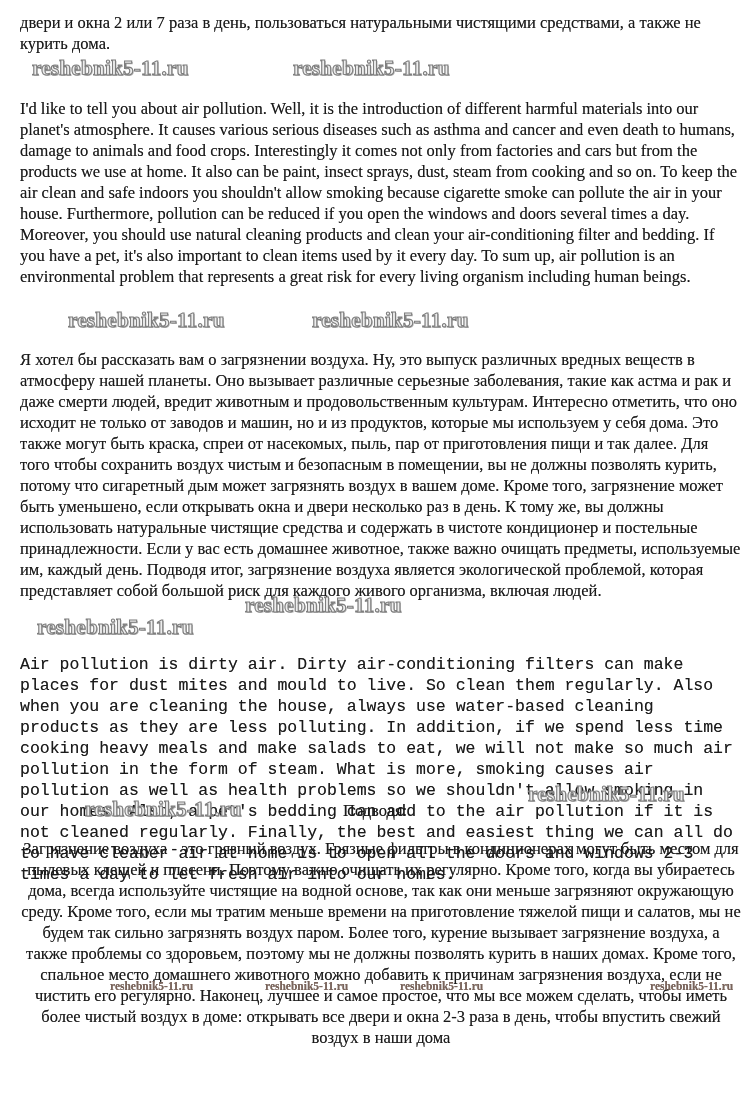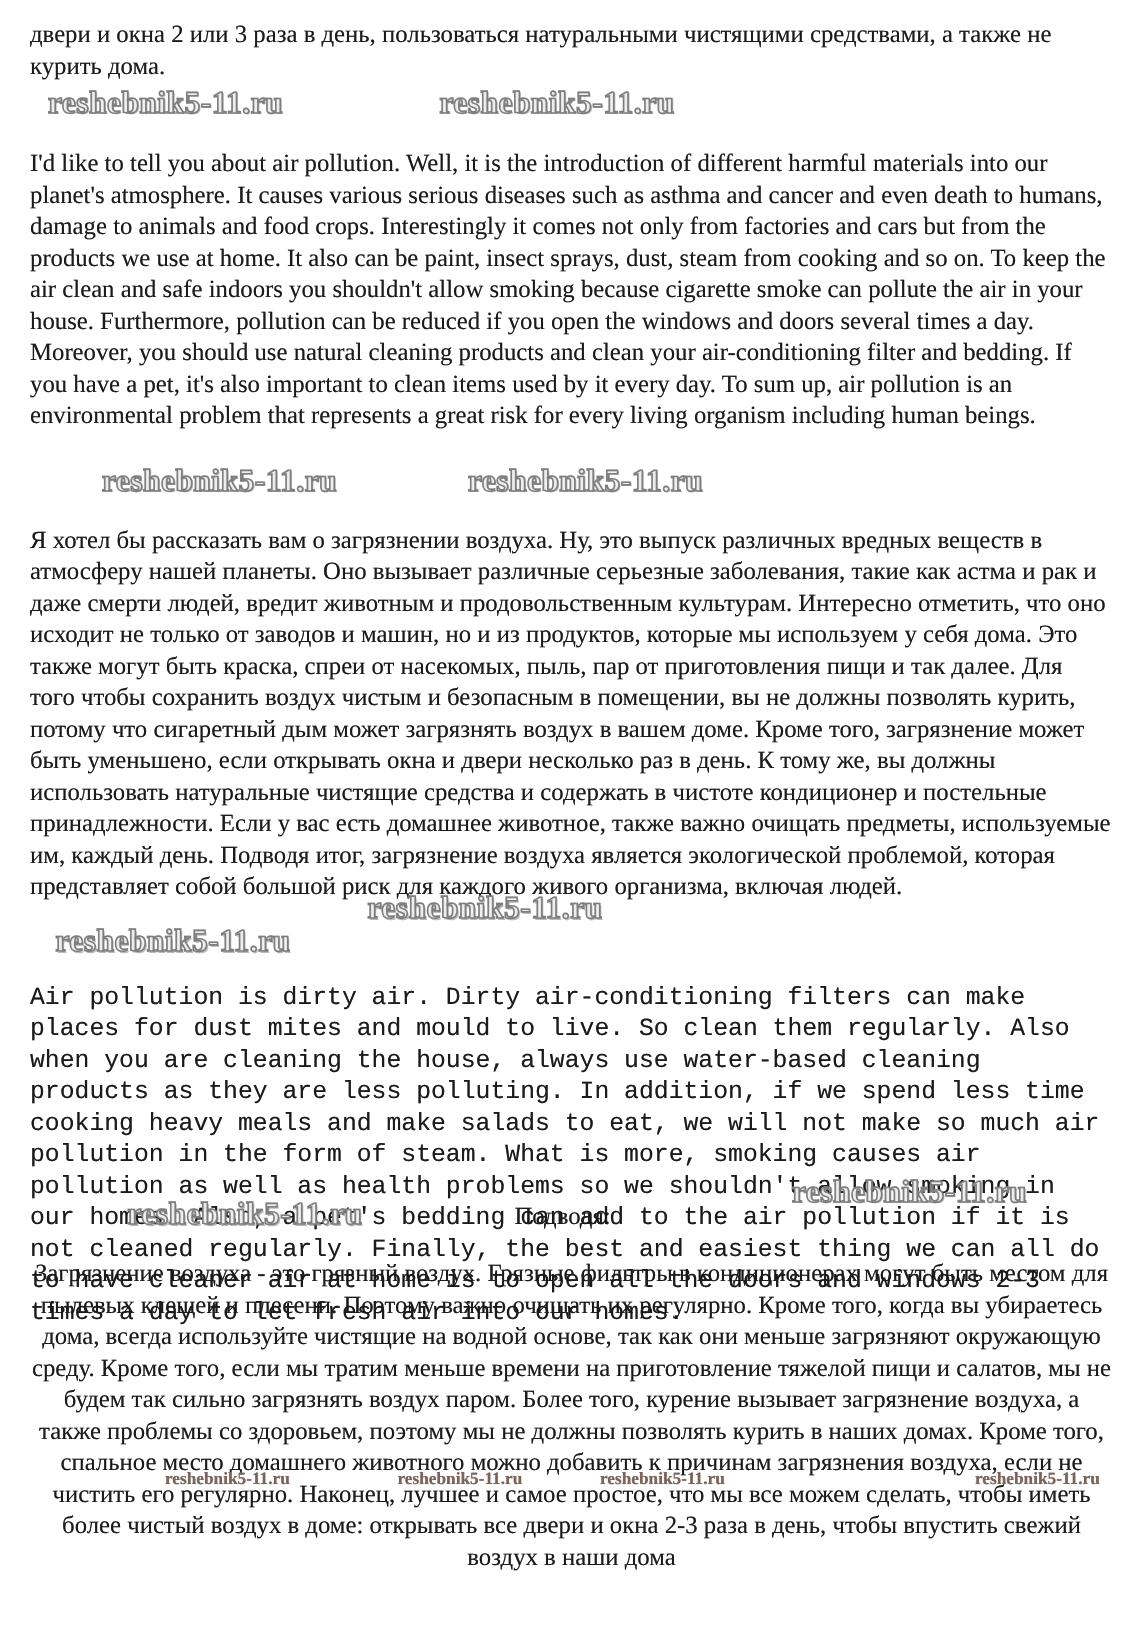--- a/index.html
+++ b/index.html
@@ -63,21 +63,21 @@
     color: #1b1b1b;
     text-shadow: 0 0 0.4px rgba(20,20,20,0.55);
     white-space: nowrap;
   }
 </style>
 </head>
 <body>
 
 <div id="page">
 
-  <div class="para p-intro">двери и окна 2 или 3 раза в день, пользоваться натуральными чистящими средствами, а также не курить дома.</div>
+  <div class="para p-intro">двери и окна 2 или 7 раза в день, пользоваться натуральными чистящими средствами, а также не курить дома.</div>
 
   <div class="para p-essayen">I'd like to tell you about air pollution. Well, it is the introduction of different harmful materials into our planet's atmosphere. It causes various serious diseases such as asthma and cancer and even death to humans, damage to animals and food crops. Interestingly it comes not only from factories and cars but from the products we use at home. It also can be paint, insect sprays, dust, steam from cooking and so on. To keep the air clean and safe indoors you shouldn't allow smoking because cigarette smoke can pollute the air in your house. Furthermore, pollution can be reduced if you open the windows and doors several times a day. Moreover, you should use natural cleaning products and clean your air-conditioning filter and bedding. If you have a pet, it's also important to clean items used by it every day. To sum up, air pollution is an environmental problem that represents a great risk for every living organism including human beings.</div>
 
   <div class="para p-essayru">Я хотел бы рассказать вам о загрязнении воздуха. Ну, это выпуск различных вредных веществ в атмосферу нашей планеты. Оно вызывает различные серьезные заболевания, такие как астма и рак и даже смерти людей, вредит животным и продовольственным культурам. Интересно отметить, что оно исходит не только от заводов и машин, но и из продуктов, которые мы используем у себя дома. Это также могут быть краска, спреи от насекомых, пыль, пар от приготовления пищи и так далее. Для того чтобы сохранить воздух чистым и безопасным в помещении, вы не должны позволять курить, потому что сигаретный дым может загрязнять воздух в вашем доме. Кроме того, загрязнение может быть уменьшено, если открывать окна и двери несколько раз в день. К тому же, вы должны использовать натуральные чистящие средства и содержать в чистоте кондиционер и постельные принадлежности. Если у вас есть домашнее животное, также важно очищать предметы, используемые им, каждый день. Подводя итог, загрязнение воздуха является экологической проблемой, которая представляет собой большой риск для каждого живого организма, включая людей.</div>
 
   <div class="para p-tipsen">Air pollution is dirty air. Dirty air-conditioning filters can make places for dust mites and mould to live. So clean them regularly. Also when you are cleaning the house, always use water-based cleaning products as they are less polluting. In addition, if we spend less time cooking heavy meals and make salads to eat, we will not make so much air pollution in the form of steam. What is more, smoking causes air pollution as well as health problems so we shouldn't allow smoking in our homes. Also, a pet's bedding can add to the air pollution if it is not cleaned regularly. Finally, the best and easiest thing we can all do to have cleaner air at home is to open all the doors and windows 2-3 times a day to let fresh air into our homes.</div>
 
   <div class="para p-tipsru">Загрязнение воздуха - это грязный воздух. Грязные фильтры в кондиционерах могут быть местом для пылевых клещей и плесени. Поэтому важно очищать их регулярно. Кроме того, когда вы убираетесь дома, всегда используйте чистящие на водной основе, так как они меньше загрязняют окружающую среду. Кроме того, если мы тратим меньше времени на приготовление тяжелой пищи и салатов, мы не будем так сильно загрязнять воздух паром. Более того, курение вызывает загрязнение воздуха, а также проблемы со здоровьем, поэтому мы не должны позволять курить в наших домах. Кроме того, спальное место домашнего животного можно добавить к причинам загрязнения воздуха, если не чистить его регулярно. Наконец, лучшее и самое простое, что мы все можем сделать, чтобы иметь более чистый воздух в доме: открывать все двери и окна 2-3 раза в день, чтобы впустить свежий воздух в наши дома</div>
 
   <span class="translation-label" style="left:343px; top:800px;">Подводя:</span>

